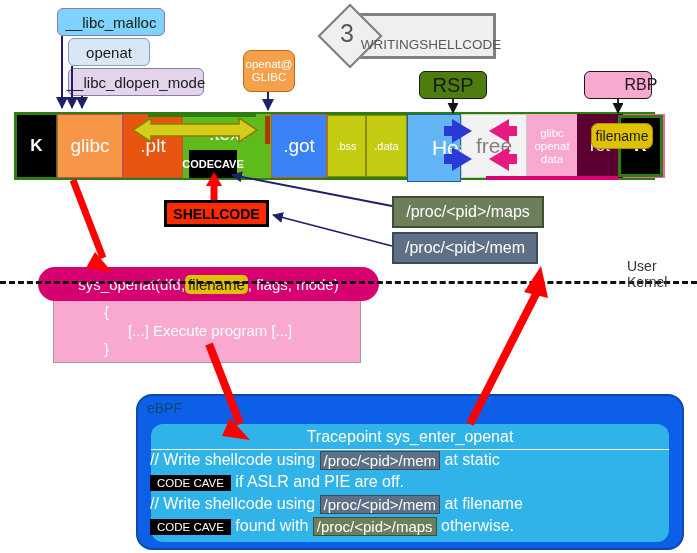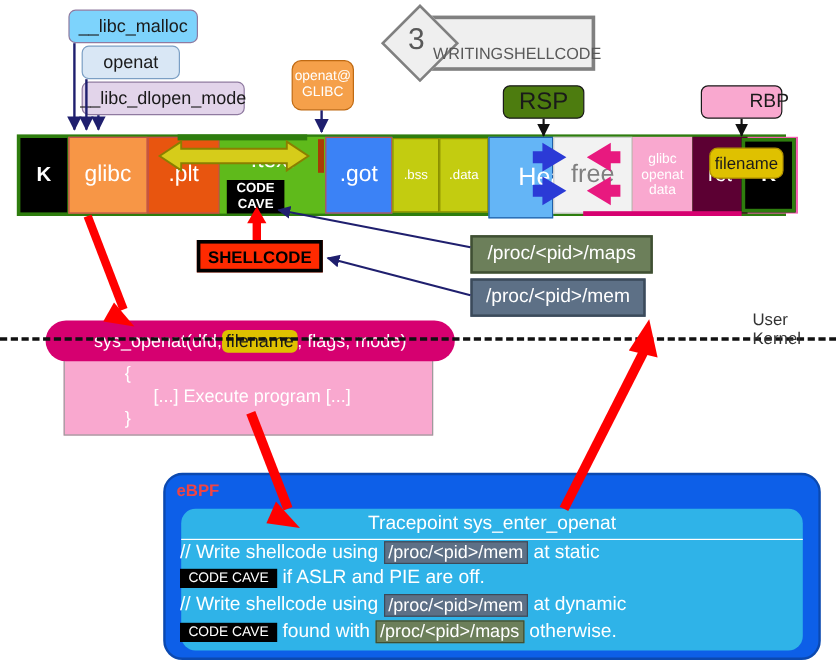--- a/index.html
+++ b/index.html
@@ -65,21 +65,21 @@
   #seg-glibc-stack{left:513px;top:2px;height:64px;width:50px;background:#f9a8cf;
       font-size:11.5px;line-height:13px;flex-direction:column;}
   #seg-ret{left:563px;top:2px;height:64px;width:46px;background:#5c0033;font-size:17px;}
   #seg-filearea{left:609px;top:2px;height:64px;width:42px;background:#f45fb0;}
   #seg-kernel-right{left:604px;top:3px;height:62px;width:45px;background:#000000;font-size:17px;font-weight:bold;
       border:3px solid #2e7d0e;}
   #pink-strip{left:486px;top:66px;height:4px;width:150px;background:#d60070;}
 
   
   #code-cave{left:175px;top:38px;width:48px;height:28px;background:#000000;color:#ffffff;
-      font-size:11px;line-height:13px;display:flex;flex-direction:column;align-items:center;
+      font-size:11px;line-height:13px;display:flex;flex-direction:row;align-items:center;
       justify-content:center;font-weight:bold;}
   
   #filename-pill{left:591px;top:123px;width:62px;height:26px;background:#dfc100;border:1.5px solid #b09000;
       border-radius:7px;display:flex;align-items:center;justify-content:center;font-size:14px;color:#1a1a1a;}
 
   
   #shellcode-box{left:164px;top:200px;width:105px;height:27px;background:#ff2a00;border:3px solid #000000;
       display:flex;align-items:center;justify-content:center;font-size:14px;font-weight:bold;color:#000000;}
 
   
@@ -96,21 +96,21 @@
   #sys-brace-close{left:104px;top:340px;font-size:15px;color:#ffffff;}
   #filename-arg{position:absolute;background:#dfc100;border-radius:5px;color:#1a1a1a;padding:1px 3px;}
 
   
   #divider{left:0px;top:281px;width:697px;height:0;border-top:3.5px dashed #111111;}
   #userkernel{left:627px;top:258px;width:66px;font-size:14px;color:#333333;line-height:16px;}
 
   
   #ebpf-box{left:136px;top:394px;width:548px;height:156px;background:#0d5fe8;border-radius:16px;
       border:2px solid #0b49b0;}
-  #ebpf-label{left:147px;top:400px;font-size:14px;font-weight:bold;color:#ef4444;}
+  #ebpf-label{left:147px;top:400px;font-size:14px;font-weight:normal;color:#0c4a6e;}
   #ebpf-inner{left:151px;top:424px;width:518px;height:118px;background:#2fb3e8;border-radius:12px;}
   #tracepoint{left:151px;top:424px;width:518px;height:26px;display:flex;align-items:center;
       justify-content:center;font-size:16px;color:#ffffff;border-bottom:1.5px solid #ffffff;}
   .codetag{display:inline-block;background:#000000;color:#ffffff;font-size:11.5px;padding:2px 7px;
       vertical-align:middle;}
   .memtag{display:inline-block;background:#5d7086;border:1.5px solid #3b4a5a;color:#ffffff;
       font-size:15px;padding:0px 3px;vertical-align:middle;}
   .mapstag{display:inline-block;background:#6c7f5a;border:1.5px solid #3f4f33;color:#ffffff;
       font-size:15px;padding:0px 3px;vertical-align:middle;}
   .ebpf-line{position:absolute;left:150px;width:530px;font-size:16px;color:#ffffff;white-space:nowrap;}
@@ -199,21 +199,21 @@
 <div class="abs" id="ebpf-inner"></div>
 <div class="abs" id="tracepoint">Tracepoint sys_enter_openat</div>
 
 <div class="ebpf-line" id="ebpf-l1">
   <span>// Write shellcode using </span><span class="memtag">/proc/&lt;pid&gt;/mem</span><span> at static</span>
 </div>
 <div class="ebpf-line" id="ebpf-l2">
   <span class="codetag">CODE CAVE</span><span> if ASLR and PIE are off.</span>
 </div>
 <div class="ebpf-line" id="ebpf-l3">
-  <span>// Write shellcode using </span><span class="memtag">/proc/&lt;pid&gt;/mem</span><span> at dynamic</span>
+  <span>// Write shellcode using </span><span class="memtag">/proc/&lt;pid&gt;/mem</span><span> at filename</span>
 </div>
 <div class="ebpf-line" id="ebpf-l4">
   <span class="codetag">CODE CAVE</span><span> found with </span><span class="mapstag">/proc/&lt;pid&gt;/maps</span><span> otherwise.</span>
 </div>
 
 <svg class="overlay" viewBox="0 0 697 553">
   <defs>
     <marker id="navy" markerWidth="7" markerHeight="7" refX="5.5" refY="3" orient="auto">
       <path d="M0,0 L6,3 L0,6 z" fill="#1f1f6e"></path>
     </marker>

